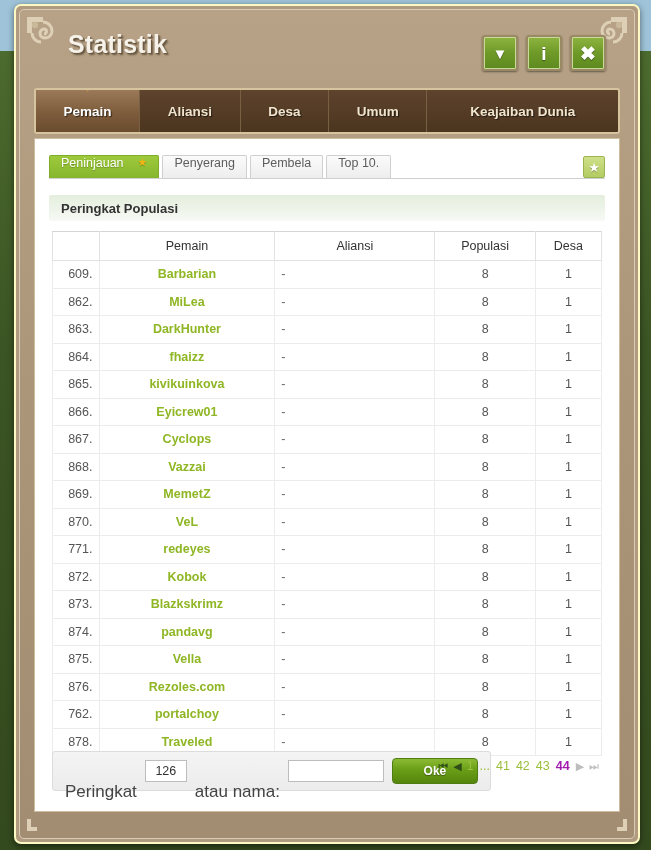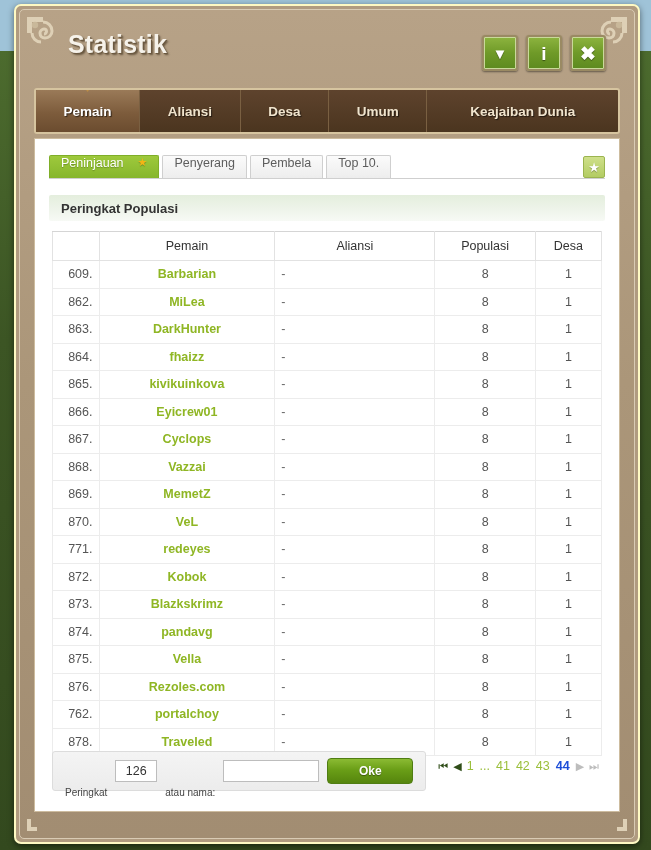--- a/index.html
+++ b/index.html
@@ -252,21 +252,21 @@
   .srch {
     position: absolute;
     left: 0; top: 0;
     height: 40px;
     display: flex; align-items: center; gap: 8px;
     padding: 0 12px;
     background: linear-gradient(180deg, #f4f4f4 0%, #ececec 100%);
     border: 1px solid #dcdcdc;
     border-radius: 3px;
   }
-  .srch label { font-size: 10px; color: #444; margin-top: 42px; }
+  .srch label { font-size: 17px; color: #444; margin-top: 42px; }
   .rank-input {
     width: 42px; height: 22px;
     border: 1px solid #bdbdbd;
     font-size: 12.5px;
     font-family: Liberation Sans, sans-serif;
     text-align: center;
     color: #333;
     background: #fff;
   }
   .name-input {
@@ -291,21 +291,21 @@
   }
   .pager {
     position: absolute;
     right: 4px; top: 8px;
     display: flex; align-items: center; gap: 6px;
     font-size: 12.5px;
   }
   .pager .arw { color: #2f4d18; font-size: 11px; cursor: pointer; letter-spacing: -1px; }
   .pager .arw.off { color: #bdbdbd; cursor: default; }
   .pager .pg { color: #9bbf3c; cursor: pointer; }
-  .pager .pg.cur { color: #1d4ed8; font-weight: bold; cursor: default; text-align: center; }
+  .pager .pg.cur { color: #a21caf; font-weight: bold; cursor: default; text-align: center; }
   .pager .dots { color: #9bbf3c; }
 </style>
 </head>
 <body>
 
 <div class="page-bg"></div>
 
 <div class="window">
   <div class="window-inner">
 

